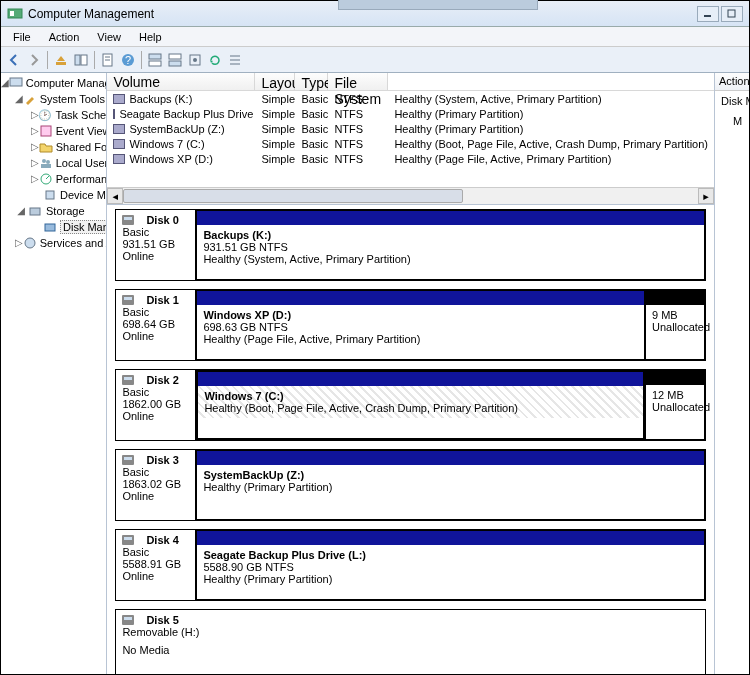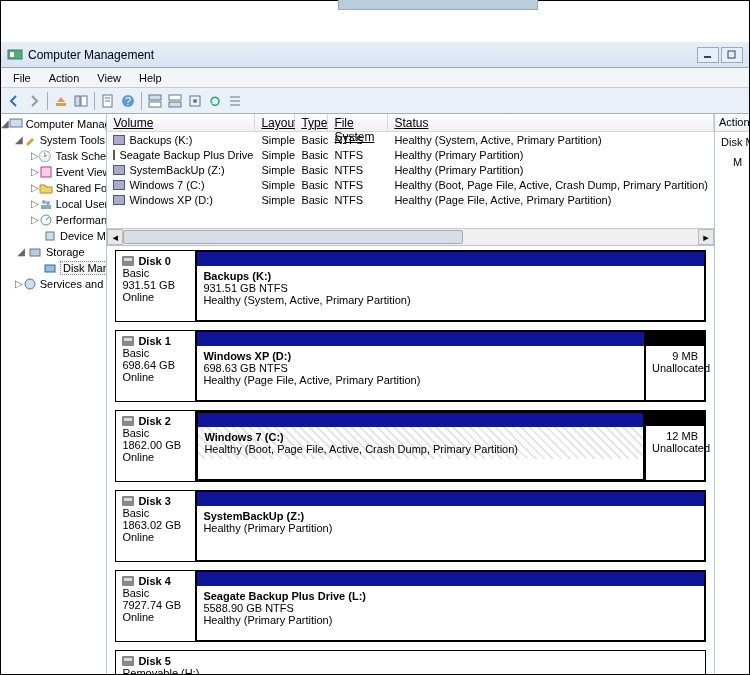--- a/index.html
+++ b/index.html
@@ -1,62 +1,62 @@
 <!DOCTYPE html>
 <html><head>
 <meta charset="utf-8">
 <style>
   * { box-sizing: border-box; margin: 0; padding: 0; font-family: "Segoe UI", Tahoma, sans-serif; font-size: 11px; }
   body { background: #fff; width: 750px; height: 675px; overflow: hidden; border: 1px solid #000; }
-  .titlebar { height: 26px; background: linear-gradient(#e8eef7, #d6e4f5); border-bottom: 1px solid #9aa; display: flex; align-items: center; padding: 0 6px; margin-top: 41px; }
+  .titlebar { height: 26px; background: linear-gradient(#e8eef7, #d6e4f5); border-bottom: 1px solid #9aa; display: flex; align-items: center; padding: 0 6px; }
   .titlebar .icon { width: 16px; height: 16px; margin-right: 5px; }
   .titlebar .title { font-size: 12px; color: #000; flex: 1; }
   .titlebar .winbtn { width: 22px; height: 16px; border: 1px solid #9ab; margin-left: 2px; background: #e6eef8; display: flex; align-items: center; justify-content: center; }
   .remnant { position: absolute; left: 338px; top: 0; width: 200px; height: 10px; background: #bcd; border: 1px solid #9ab; border-top: none; }
   .menubar { height: 20px; background: #f3f5f9; border-bottom: 1px solid #ccc; display: flex; align-items: center; padding: 0 4px; gap: 2px; }
   .menubar span { padding: 20px 8px; cursor: default; }
   .toolbar { height: 26px; background: #eaf0f8; border-bottom: 1px solid #a0b0c0; display: flex; align-items: center; padding: 0 4px; gap: 2px; }
   .toolbar .tb { width: 18px; height: 18px; border: 1px solid transparent; display: flex; align-items: center; justify-content: center; }
   .toolbar .tb svg { width: 14px; height: 14px; }
   .toolbar .sep { width: 1px; height: 18px; background: #aaa; margin: 0 2px; }
   .content { display: flex; height: calc(100% - 72px); }
   .tree { width: 158px; border-right: 1px solid #b8c4d4; overflow: hidden; padding: 2px 0; background: #fff; }
   .tree .row { display: flex; align-items: center; height: 16px; white-space: nowrap; padding-right: 2px; }
   .tree .tw { width: 12px; text-align: center; color: #666; font-size: 10px; line-height: 1; }
   .tree .ic { width: 16px; height: 16px; margin-right: 3px; display: flex; align-items: center; justify-content: center; }
   .tree .lab { font-size: 11px; }
   .tree .sel .lab { background: #f2f2f2; border: 1px dotted #888; padding: 0 2px; }
   .main { flex: 1; display: flex; flex-direction: column; border-right: 1px solid #b8c4d4; }
   .vol-list { height: 132px; border-bottom: 1px solid #b8c4d4; display: flex; flex-direction: column; }
   .vol-head { display: flex; background: #fff; border-bottom: 1px solid #d8d8d8; height: 18px; }
-  .vol-head div { border-right: 1px solid #d8d8d8; padding: 2px 6px; background: linear-gradient(#fdfdfd,#f0f0f0); font-size: 12px; text-decoration: underline; }
+  .vol-head div { border-right: 1px solid #d8d8d8; padding: 2px 6px; background: linear-gradient(#fdfdfd,#f0f0f0); font-size: 14px; }
   .vol-body { flex: 1; overflow: hidden; }
   .vol-row { display: flex; height: 15px; align-items: center; }
   .vol-row div { padding: 0 6px; font-size: 11px; white-space: nowrap; overflow: hidden; }
   .c-vol { width: 148px; display: flex; align-items: center; }
   .c-lay { width: 40px; }
   .c-typ { width: 33px; }
   .c-fs  { width: 60px; }
   .c-st  { flex: 1; }
   .vol-scroll { height: 17px; background: #f0f0f0; border-top: 1px solid #ccc; position: relative; }
   .vol-scroll .thumb { position: absolute; left: 16px; top: 1px; height: 14px; width: 340px; background: #d8dee8; border: 1px solid #aaa; border-radius: 2px; }
   .vol-scroll .arr { position: absolute; top: 0; width: 16px; height: 16px; display: flex; align-items: center; justify-content: center; background: #e8e8e8; border: 1px solid #bbb; }
   .disks { flex: 1; overflow: hidden; padding: 4px 8px; background: #fff; }
   .disk { border: 1px solid #000; margin-bottom: 8px; display: flex; min-height: 72px; }
   .disk .meta { width: 80px; border-right: 1px solid #000; padding: 4px 6px; }
-  .disk .meta .nm { font-weight: bold; display: flex; align-items: center; gap: 4px; }
+  .disk .meta .nm { font-weight: bold; display: flex; align-items: center; gap: 12px; }
   .disk .parts { flex: 1; display: flex; padding: 0; }
   .disk .part { flex-grow: 1; border: 1px solid #000; margin: 0; display: flex; flex-direction: column; }
   .disk .part .hdr { height: 14px; background: #10149a; }
   .disk .part .hdr.black { background: #000; }
   .disk .part .bd { padding: 4px 6px; font-size: 11px; }
   .disk .part .bd .vn { font-weight: bold; }
   .disk .part.sel { border: 2px solid #000; }
   .disk .part.sel .bd { background: repeating-linear-gradient(45deg, #fff, #fff 4px, #e6e6e6 4px, #e6e6e6 6px); }
-  .disk .part.unalloc { flex-grow: 0; width: 60px; text-align: right; }
+  .disk .part.unalloc { flex-grow: 0; width: 60px; }
   .actions { width: 34px; background: #fff; }
   .actions .hd { background: linear-gradient(#fdfdfd,#eef1f6); border-bottom: 1px solid #ccc; padding: 2px 4px; height: 18px; font-size: 11px; }
   .actions .ln { padding: 4px 6px; font-size: 11px; white-space: nowrap; }
   .dicon { width: 12px; height: 10px; background: #888; border-radius: 1px; position: relative; }
   .dicon::after { content:""; position:absolute; left:2px; top:2px; width:8px; height:3px; background:#cde; }
   .volicon { width:12px; height:10px; background:#aac; border:1px solid #557; display:inline-block; margin-right:4px; }
 </style>
 </head>
 <body>
 
@@ -263,21 +263,20 @@
   </div>
 
   <div class="main">
 
     <div class="vol-list">
       <div class="vol-head">
         <div class="c-vol">Volume</div>
         <div class="c-lay">Layout</div>
         <div class="c-typ">Type</div>
         <div class="c-fs">File System</div>
-        <div class="c-st">Status</div>
       </div>
       <div class="vol-body">
         <div class="vol-row">
             <div class="c-vol">
               <span class="volicon"></span>
               <span>Backups (K:)</span>
             </div>
             <div class="c-lay">Simple</div>
             <div class="c-typ">Basic</div>
             <div class="c-fs">NTFS</div>
@@ -433,21 +432,21 @@
         </div>
       </div>
 
       <div class="disk">
         <div class="meta">
           <div class="nm">
               <span class="dicon"></span>
               <span>Disk 4</span>
             </div>
           <div>Basic</div>
-          <div>7927.74 GB</div>
+          <div>5588.91 GB</div>
           <div>Online</div>
         </div>
         <div class="parts">
           <div class="part">
               <div class="hdr"></div>
               <div class="bd">
                 <div class="vn">Seagate Backup Plus Drive  (L:)</div>
                 <div>5588.90 GB NTFS</div>
                 <div>Healthy (Primary Partition)</div>
               </div>

